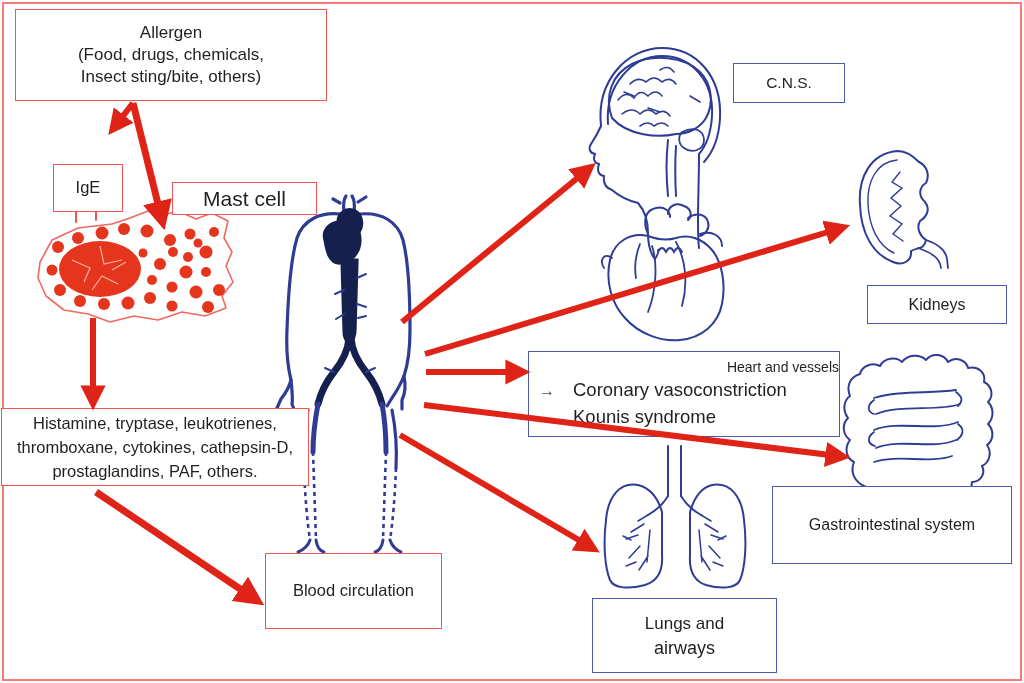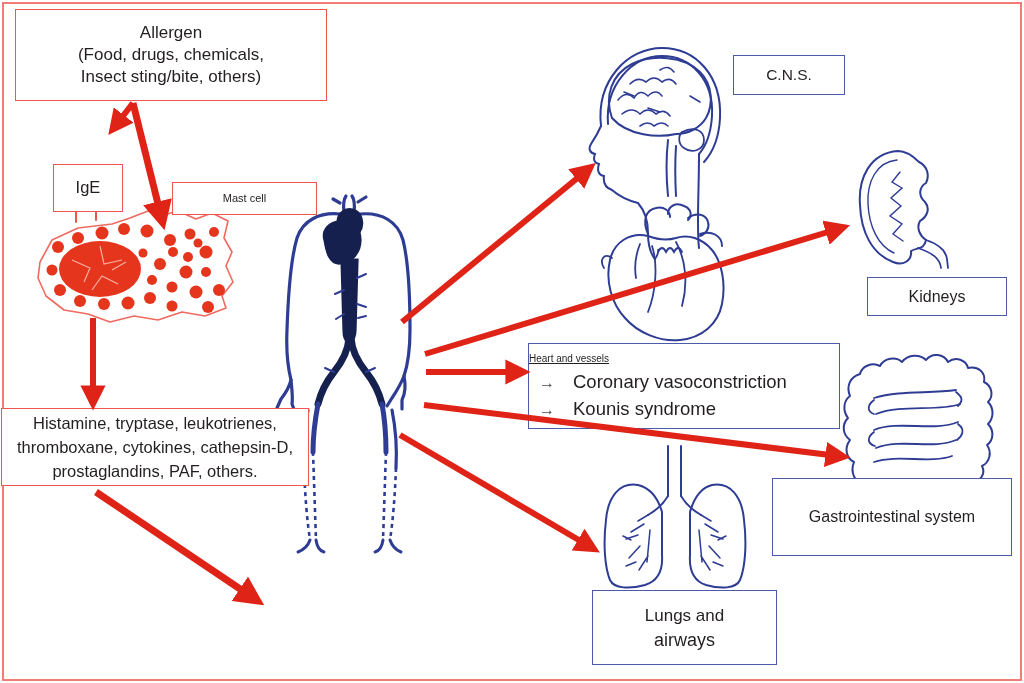--- a/index.html
+++ b/index.html
@@ -19,30 +19,30 @@
   .frame{position:absolute;left:2px;top:2px;right:2px;bottom:2px;border:2px solid var(--frame);pointer-events:none;}
   svg.layer{position:absolute;left:0;top:0;width:1024px;height:683px;}
   #arrow-layer{pointer-events:none;z-index:30;}
   #art-layer{z-index:5;}
   .box{
     position:absolute;background:#fff;z-index:20;
     display:flex;flex-direction:column;align-items:center;justify-content:center;
     text-align:center;line-height:1.32;font-size:16px;color:var(--text);
   }
   .box.red{border:1.6px solid var(--red-border);align-items:center;}
-  .box.blue{border:1.6px solid var(--blue-border);}
+  .box.blue{border:1.6px solid var(--blue-border);margin-top:8px;}
   #b-allergen{left:15px;top:9px;width:310px;height:90px;font-size:17px;line-height:22px;}
   #b-ige{left:53px;top:132px;width:68px;height:46px;font-size:16.5px;margin-top:32px;}
-  #b-mast{left:172px;top:182px;width:143px;height:31px;font-size:11px;}
+  #b-mast{left:172px;top:182px;width:143px;height:31px;font-size:21px;}
   #b-mediators{left:1px;top:408px;width:306px;height:76px;font-size:16.5px;line-height:24px;}
   #b-blood{left:265px;top:553px;width:175px;height:74px;font-size:16.5px;}
   #b-cns{left:733px;top:55px;width:110px;height:38px;font-size:15.5px;}
   #b-kidneys{left:867px;top:277px;width:138px;height:37px;font-size:16px;}
   #b-heart{left:528px;top:343px;width:310px;height:79px;align-items:stretch;justify-content:flex-start;padding-top:5px;}
-  #b-heart .hv-title{text-align:left;font-size:10px;line-height:20px;text-decoration:underline;}
+  #b-heart .hv-title{text-align:right;font-size:14px;line-height:20px;}
   #b-heart .hv-item{display:flex;align-items:baseline;text-align:left;font-size:18.5px;line-height:26px;padding-left:10px;}
   #b-heart .hv-bullet{font-size:16px;color:#4a4a4a;width:34px;flex:0 0 34px;}
   #b-gi{left:772px;top:478px;width:238px;height:76px;font-size:16px;}
   #b-lungs{left:592px;top:590px;width:183px;height:73px;font-size:17px;line-height:24px;}
   #b-lungs .l2{font-size:18px;}
 </style>
 </head>
 <body>
 
 <div id="canvas">
@@ -203,20 +203,23 @@
   <div class="box red" id="b-mast">
     <div>Mast cell</div>
   </div>
 
   <div class="box red" id="b-mediators">
     <div>Histamine, tryptase, leukotrienes,</div>
     <div>thromboxane, cytokines, cathepsin-D,</div>
     <div>prostaglandins, PAF, others.</div>
   </div>
 
+  <div class="box red" id="b-blood">
+    <div>Blood circulation</div>
+  </div>
 
   <div class="box blue" id="b-cns">
     <div>C.N.S.</div>
   </div>
 
   <div class="box blue" id="b-kidneys">
     <div>Kidneys</div>
   </div>
 
   <div class="box blue" id="b-heart">

